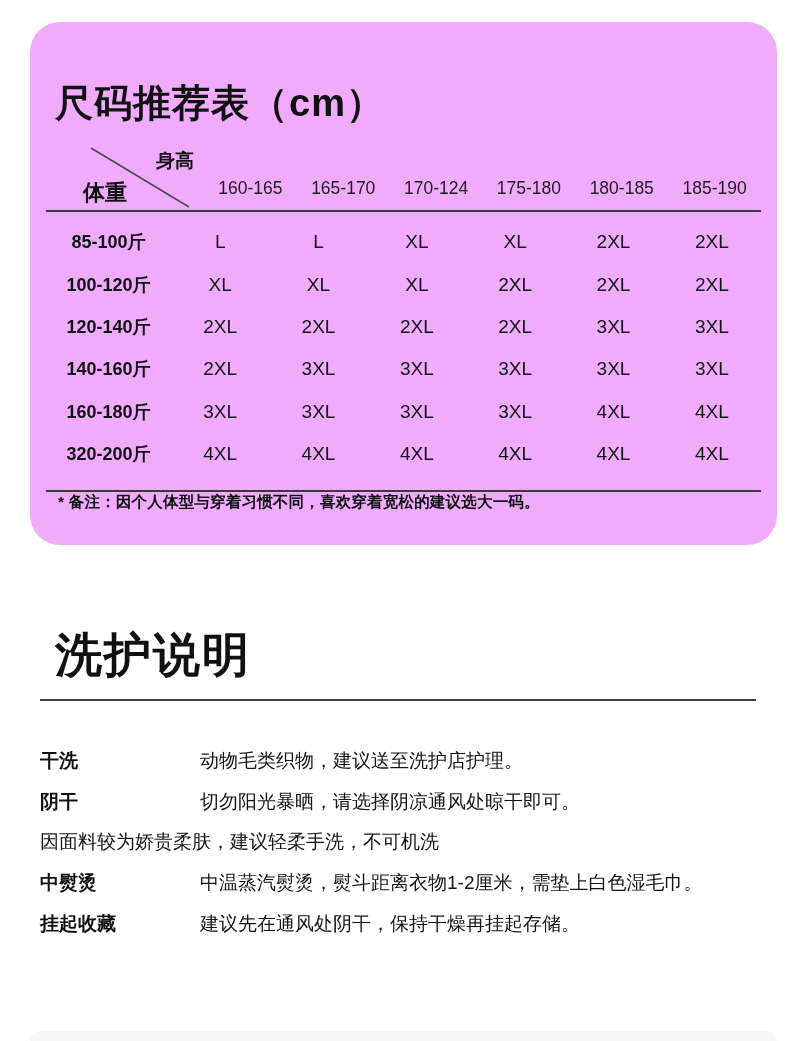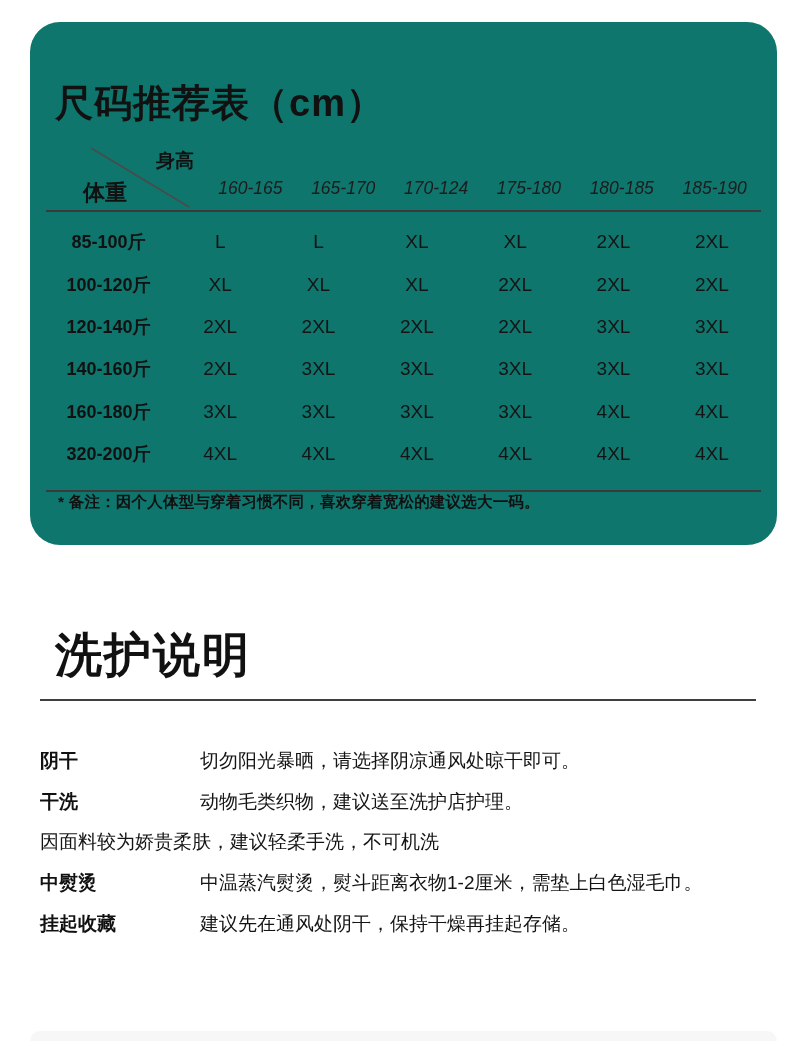--- a/index.html
+++ b/index.html
@@ -10,21 +10,21 @@
     overflow:hidden;
     font-family:"Liberation Sans","DejaVu Sans",sans-serif;
     color:#161616;
     -webkit-font-smoothing:antialiased;
   }
 
   
   .size-card{
     position:absolute;left:30px;top:22px;
     width:747px;height:523px;
-    background:#0f766e;
+    background:#f0abfc;
     border-radius:30px;
     box-sizing:border-box;
   }
   .size-title{
     position:absolute;left:25px;top:34px;
     font-size:38px;line-height:1.2;
     font-weight:900;letter-spacing:1px;color:#111;
   }
   .size-table{
     position:absolute;left:16px;top:122px;width:715px;
@@ -44,21 +44,20 @@
     font-size:19px;font-weight:700;color:#111;
   }
   .corner-bottom{
     position:absolute;left:4px;bottom:2px;
     font-size:22px;font-weight:700;color:#111;
   }
   .col-header{
     text-align:center;
     font-size:17.5px;font-weight:400;color:#1c1c1c;
     padding-top:22px;
-    font-style:italic;
   }
   .head-rule{border-bottom:2px solid #3a3a3a;}
   .tbody{padding:9px 0 15px 0;}
   .trow{height:42.4px;}
   .row-label{
     text-align:center;
     font-size:18px;font-weight:700;color:#111;
   }
   .size-val{
     text-align:center;
@@ -202,28 +201,28 @@
 
   <div class="size-note">* 备注：因个人体型与穿着习惯不同，喜欢穿着宽松的建议选大一码。</div>
 </section>
 
 <h1 class="care-title">洗护说明</h1>
 
 <div class="care-divider"></div>
 
 <div class="care-list">
   <div class="care-row">
+    <div class="care-label">干洗</div>
+    <div class="care-desc">动物毛类织物，建议送至洗护店护理。</div>
+  </div>
+  <div class="care-row">
     <div class="care-label">阴干</div>
     <div class="care-desc">切勿阳光暴晒，请选择阴凉通风处晾干即可。</div>
   </div>
   <div class="care-row">
-    <div class="care-label">干洗</div>
-    <div class="care-desc">动物毛类织物，建议送至洗护店护理。</div>
-  </div>
-  <div class="care-row">
     <div class="care-desc">因面料较为娇贵柔肤，建议轻柔手洗，不可机洗</div>
   </div>
   <div class="care-row">
     <div class="care-label">中熨烫</div>
     <div class="care-desc">中温蒸汽熨烫，熨斗距离衣物1-2厘米，需垫上白色湿毛巾。</div>
   </div>
   <div class="care-row">
     <div class="care-label">挂起收藏</div>
     <div class="care-desc">建议先在通风处阴干，保持干燥再挂起存储。</div>
   </div>

